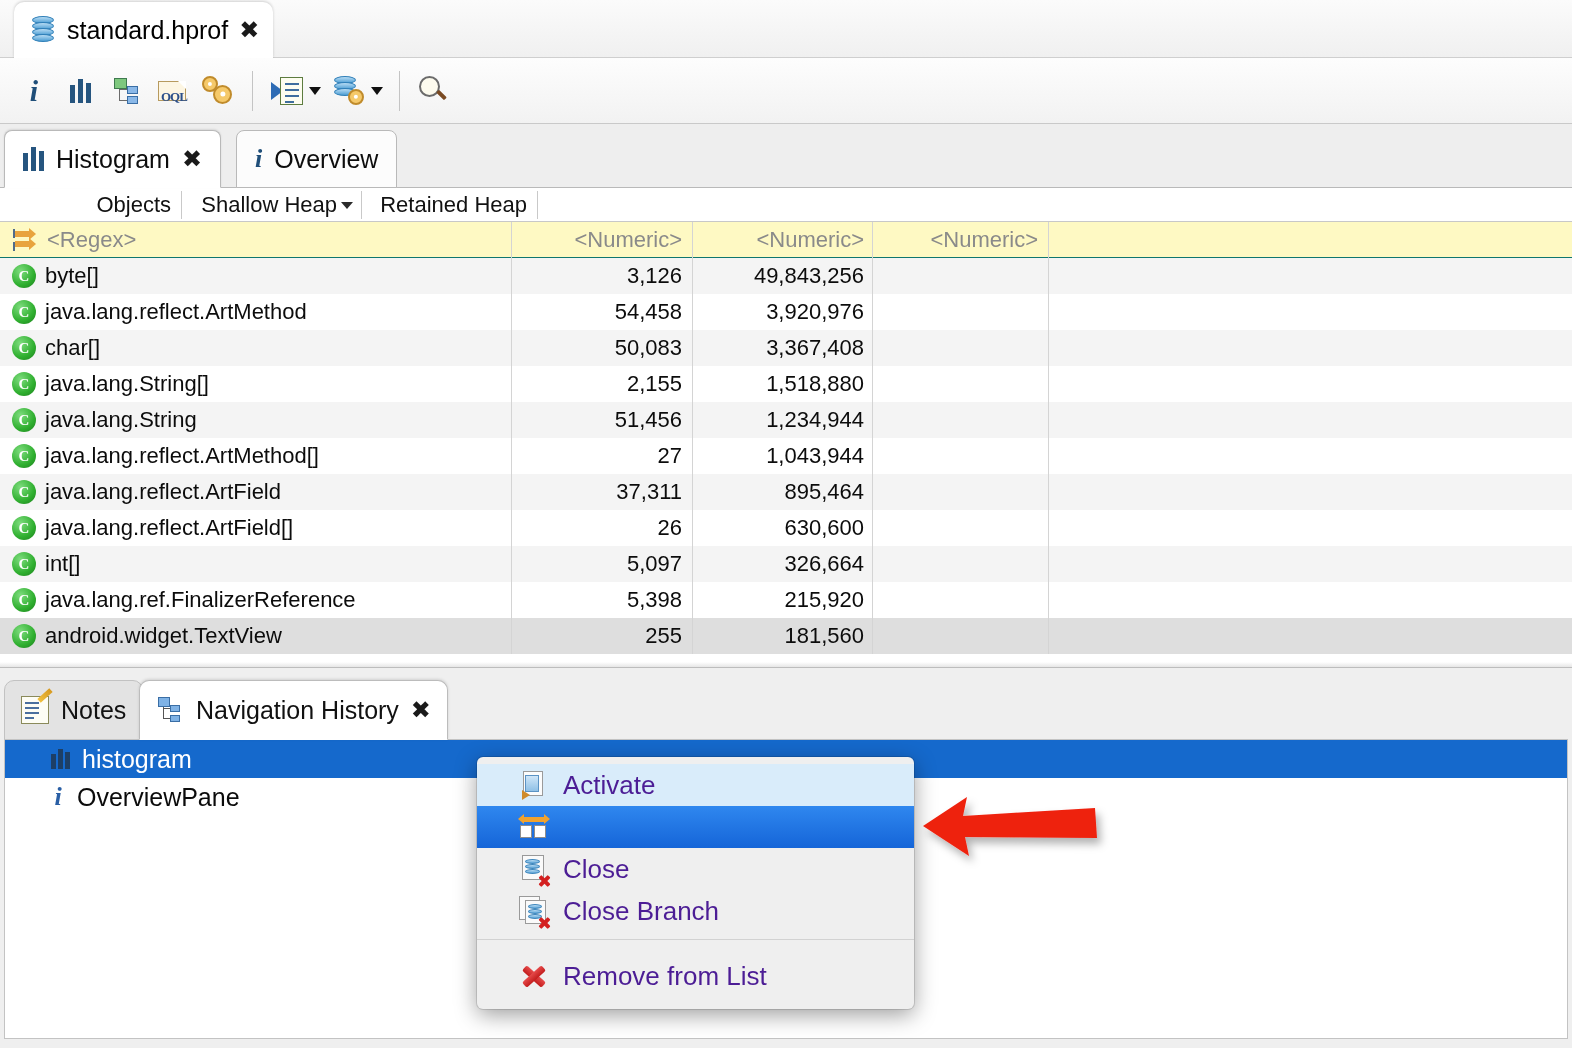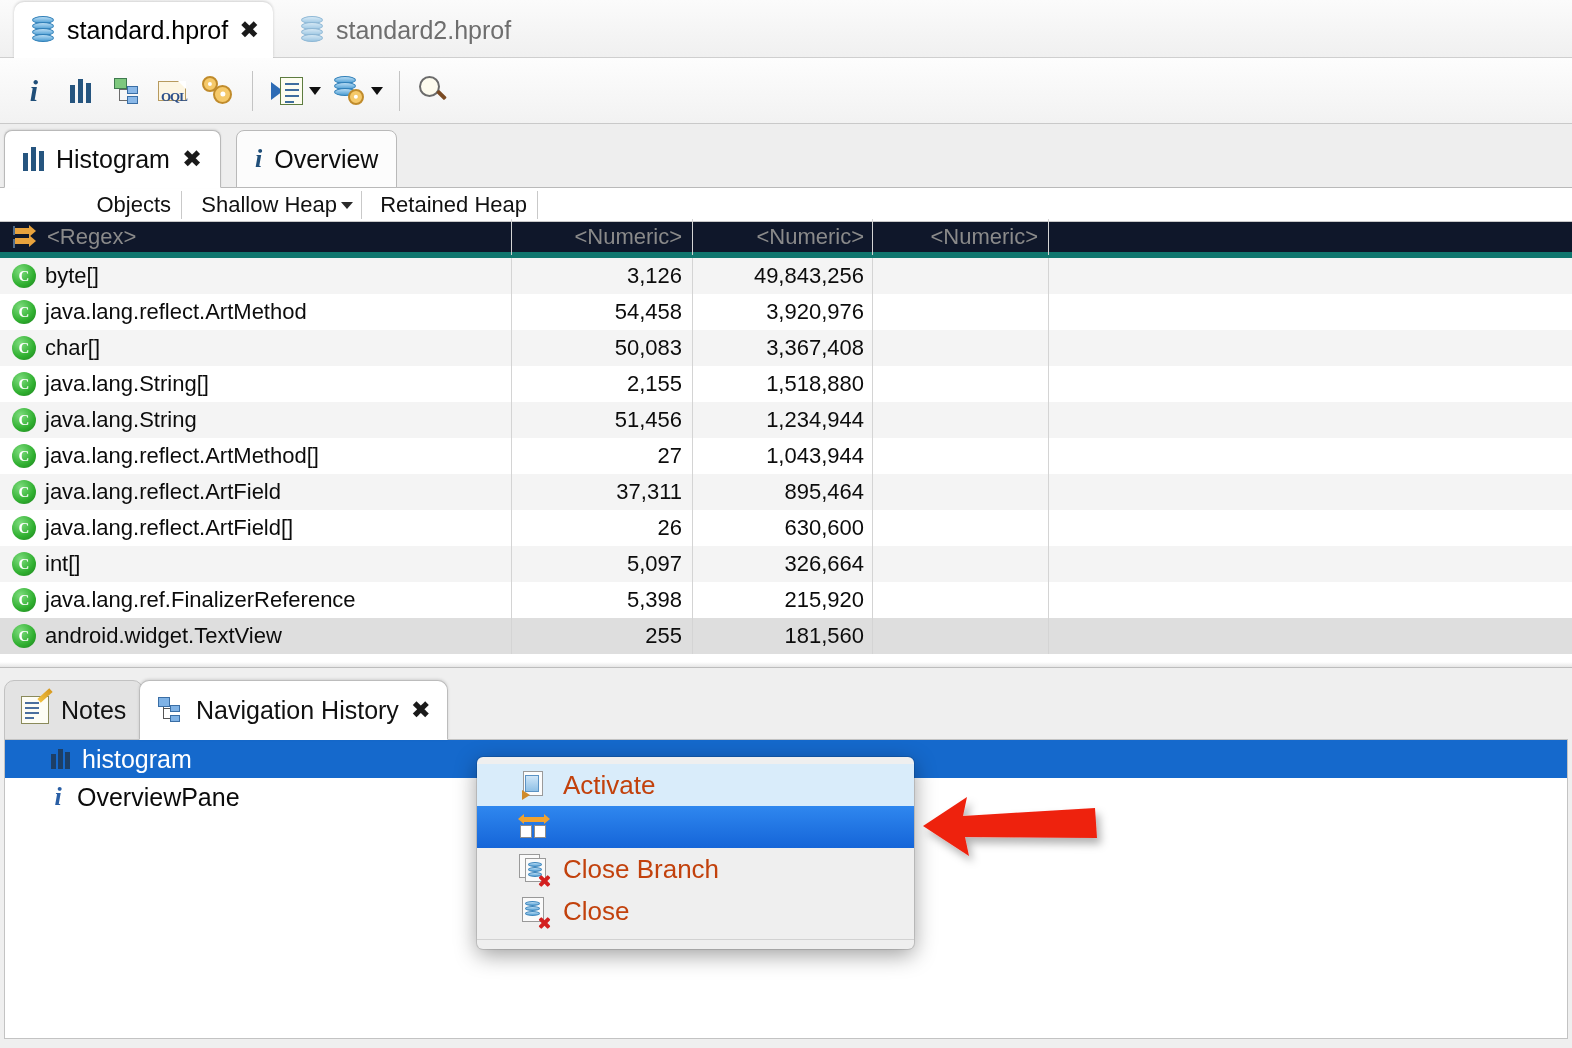--- a/index.html
+++ b/index.html
@@ -159,21 +159,21 @@
   .trow.even { background: #ffffff; }
   .trow.sel  { background: #dedede; }
   .td { height: 36px; display: flex; align-items: center; position: relative; }
   .td + .td:before { content:""; position:absolute; left:0; top:0; bottom:0; width:1px; background:#d4d4d4; }
   .td.c0 { width: 511px; padding-left: 12px; gap: 9px; }
   .td.c1 { width: 181px; justify-content: flex-end; padding-right: 10px; }
   .td.c2 { width: 180px; justify-content: flex-end; padding-right: 8px; }
   .td.c3 { width: 176px; }
   .td.c4 { flex: 1; }
 
-  .filterrow { background:#0f172a; border-bottom: 6px solid #0f766e; }
+  .filterrow { background:#fef9c3; border-bottom: 1px solid #0f766e; }
   .filterrow .td { color: #8a8a8a; }
   .filterrow .td.c1, .filterrow .td.c2 { justify-content: flex-end; }
   .filterrow .td.c3 { justify-content: flex-end; padding-right: 10px; }
 
   .ico-class { width: 24px; height: 24px; border-radius: 50%; flex: none;
     background: radial-gradient(circle at 35% 30%, #7ddc7d 0%, #2faf2f 60%, #1d7d1d 100%);
     color: #ffffff; font-size: 15px; font-weight: 700; line-height: 24px; text-align: center;
     font-family: "Liberation Serif", serif; }
 
   .ico-regex { width: 26px; height: 26px; position: relative; flex: none; }
@@ -230,21 +230,21 @@
   .ico-hist-small b:nth-child(3){ height: 17px; }
   .ico-info-small { font-family: "Liberation Serif", serif; font-style: italic; font-weight: 700;
                     font-size: 26px; color: #2a5fa5; width: 14px; text-align: center; flex: none; }
 
   
   .ctxmenu { position: absolute; left: 477px; top: 757px; width: 437px;
              background: #efefef; border-radius: 6px;
              box-shadow: 0 6px 22px rgba(0,0,0,0.38), 0 0 0 1px rgba(0,0,0,0.12);
              padding: 7px 0 9px 0; z-index: 50; }
   .mi { height: 42px; display: flex; align-items: center; gap: 14px; padding-left: 42px;
-        font-size: 26px; color: #c2410c; }
+        font-size: 26px; color: #4c1d95; }
   .mi.hover     { background: #d9ecfa; }
   .mi.highlight { background: linear-gradient(to bottom,#2f87ef,#1565d8); color: #ffffff; }
   .mi.last { margin-top: 12px; height: 48px; }
   .msep { height: 1px; background: #d2d2d2; margin: 7px 0 0 0; }
 
   .mico { width: 30px; height: 30px; position: relative; flex: none; }
   
   .mico-activate .sheet { position:absolute; left: 4px; top: 1px; width: 20px; height: 25px;
         background: #fcfcfc; border: 1.5px solid #9a9a9a; }
   .mico-activate .blue { position:absolute; left: 1px; top: 3px; width: 14px; height: 17px;
@@ -300,29 +300,20 @@
   <div class="editor-tabbar">
     <div class="etab active">
       <span class="ico-heap">
           <i></i>
           <i></i>
           <i></i>
           <i></i>
         </span>
       <span class="tlabel">standard.hprof</span>
       <span class="xclose">✖</span>
-    </div>
-    <div class="etab inactive">
-      <span class="ico-heap faded">
-          <i></i>
-          <i></i>
-          <i></i>
-          <i></i>
-        </span>
-      <span class="tlabel">standard2.hprof</span>
     </div>
   </div>
 
   <div class="toolbar">
     <div class="tbtn">
       <span class="ico-i">i</span>
     </div>
     <div class="tbtn">
       <span class="ico-bars">
           <b></b>
@@ -599,41 +590,47 @@
     <div class="mi highlight">
       <span class="mico mico-compare">
         <span class="tipl"></span>
           <span class="dbl"></span>
           <span class="tipr"></span>
         <span class="sq l"></span>
           <span class="sq r"></span>
       </span>
     </div>
     <div class="mi">
+      <span class="mico mico-close">
+        <span class="sheet"></span>
+          <span class="disk" style="top:5px"></span>
+        <span class="disk" style="top:10px"></span>
+          <span class="disk" style="top:15px"></span>
+        <span class="xred"></span>
+      </span>
+      <span>Close</span>
+    </div>
+    <div class="mi">
       <span class="mico mico-branch">
         <span class="back"></span>
           <span class="front"></span>
         <span class="disk d1"></span>
           <span class="disk d2"></span>
           <span class="disk d3"></span>
         <span class="xred"></span>
       </span>
       <span>Close Branch</span>
     </div>
-    <div class="mi">
-      <span class="mico mico-close">
-        <span class="sheet"></span>
-          <span class="disk" style="top:5px"></span>
-        <span class="disk" style="top:10px"></span>
-          <span class="disk" style="top:15px"></span>
-        <span class="xred"></span>
-      </span>
-      <span>Close</span>
-    </div>
     <div class="msep"></div>
+    <div class="mi last">
+      <span class="mico mico-remove">
+        <span class="big"></span>
+      </span>
+      <span>Remove from List</span>
+    </div>
   </div>
 
   <svg class="annot-arrow" viewBox="0 0 420 110">
     <defs>
       <filter id="ashadow" x="-20%" y="-20%" width="150%" height="160%">
         <feDropShadow dx="4" dy="6" stdDeviation="4" flood-color="#000" flood-opacity="0.30"></feDropShadow>
       </filter>
     </defs>
     <g filter="url(#ashadow)">
       <path d="M 18 56 L 62 27 L 58 46 L 190 38 L 192 68 L 60 67 L 64 86 Z" fill="#ee2211"></path>

